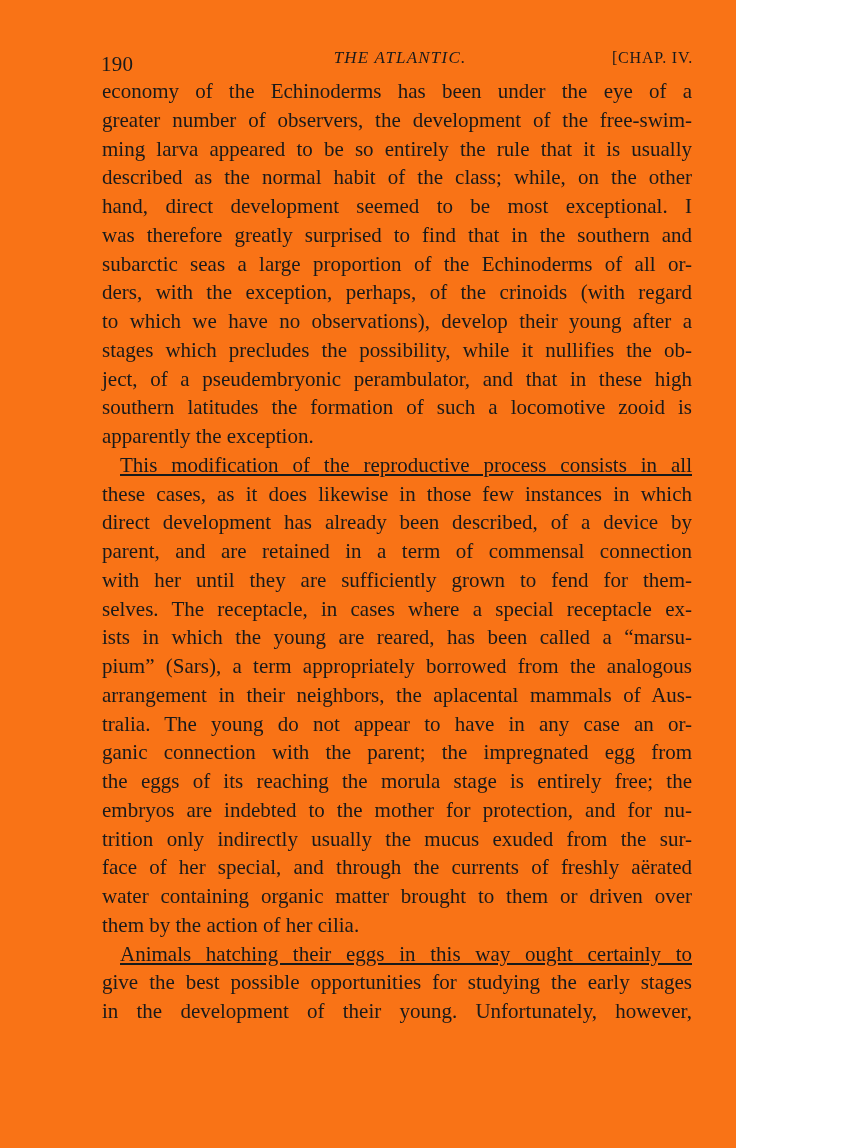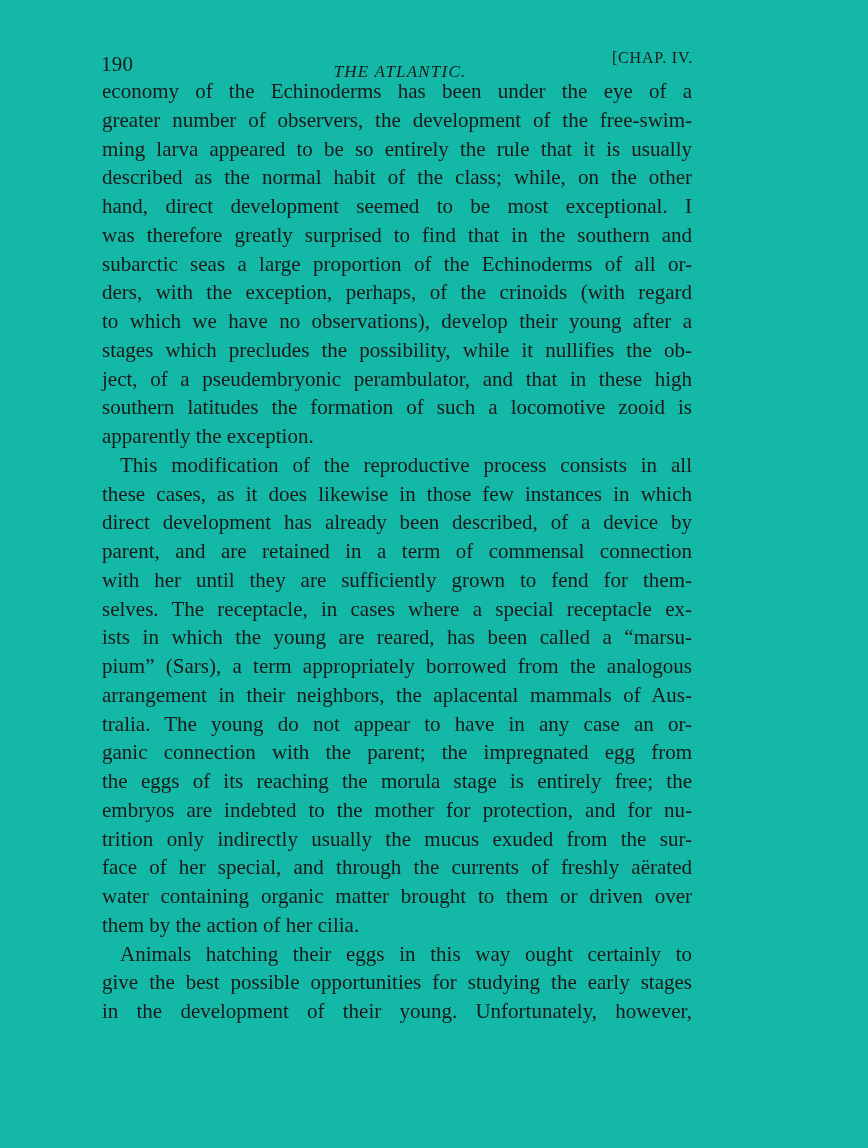--- a/index.html
+++ b/index.html
@@ -11,44 +11,44 @@
     width: 868px;
     height: 1148px;
     position: relative;
     overflow: hidden;
     font-family: "Liberation Serif", "DejaVu Serif", serif;
     color: #1a1a1a;
   }
   .page {
     position: absolute;
     left: 0; top: 0;
-    width: 868px;
+    width: 736px;
     height: 1148px;
-    background: #14b8a6;
+    background: #f97316;
   }
   .running-head {
     position: absolute;
     left: 101px;
     top: 48px;
     width: 592px;
     height: 30px;
   }
   .page-number {
     position: absolute;
     left: 0;
     top: 4px;
     font-size: 21px;
     letter-spacing: 0.2px;
   }
   .running-title {
     position: absolute;
     left: 0;
     width: 100%;
     text-align: center;
-    top: 14px;
+    top: 0;
     font-size: 17px;
     font-style: italic;
     letter-spacing: 1.2px;
     padding-left: 6px;
     box-sizing: border-box;
   }
   .chapter-ref {
     position: absolute;
     right: 0;
     top: 1px;
@@ -71,20 +71,21 @@
     text-align: justify;
     text-align-last: justify;
     word-spacing: 0px;
   }
   .line.last {
     text-align: left;
     text-align-last: left;
   }
   .line.indent {
     padding-left: 18px;
+    text-decoration: underline;
   }
   .line span {
     display: inline;
   }
   .line-inner {
     display: block;
     width: 100%;
     white-space: normal;
     text-align: justify;
     text-align-last: justify;

